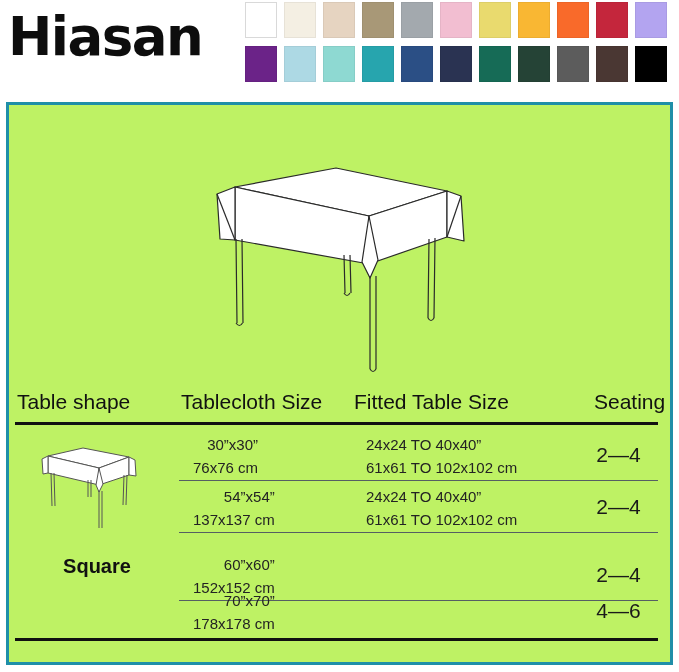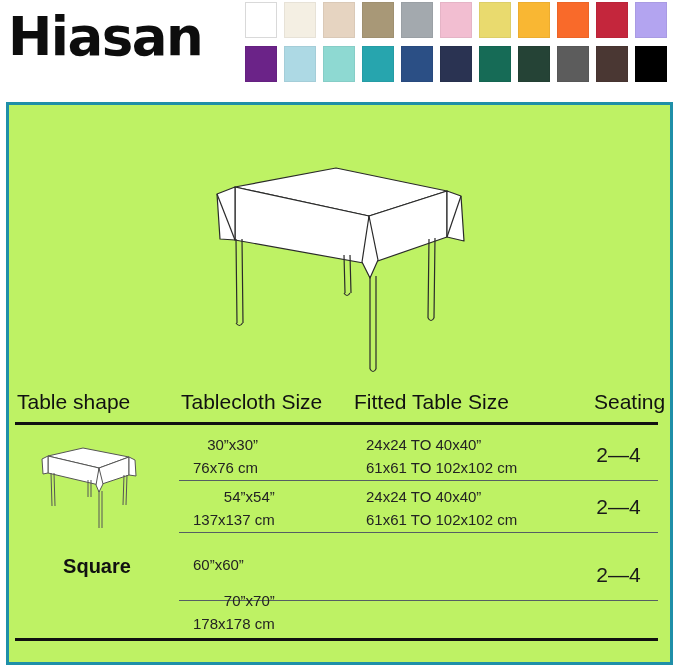--- a/index.html
+++ b/index.html
@@ -298,26 +298,28 @@
           <div class="cell-fitted">
             <span class="line2">24x24 TO 40x40”</span>
             <span class="line2">61x61 TO 102x102 cm</span>
           </div>
           <div class="cell-seating">2—4</div>
           <div class="divider" style="background: rgb(85, 95, 99);"></div>
         </div>
         <div class="size-row" style="top: 156px; margin-top: 16px;">
           <div class="cell-cloth">
             <span class="line2">60”x60”</span>
+            <span class="line2">152x152 cm</span>
           </div>
           <div class="cell-seating">2—4</div>
           <div class="divider" style="background: rgb(85, 95, 99);"></div>
         </div>
         <div class="size-row last" style="top: 208px;">
           <div class="cell-cloth">
             <span class="line2">70”x70”</span>
             <span class="line2">178x178 cm</span>
           </div>
+          <div class="cell-seating">4—6</div>
         </div>
       </div>
 
   </div>
 </div>
 
 </body></html>

